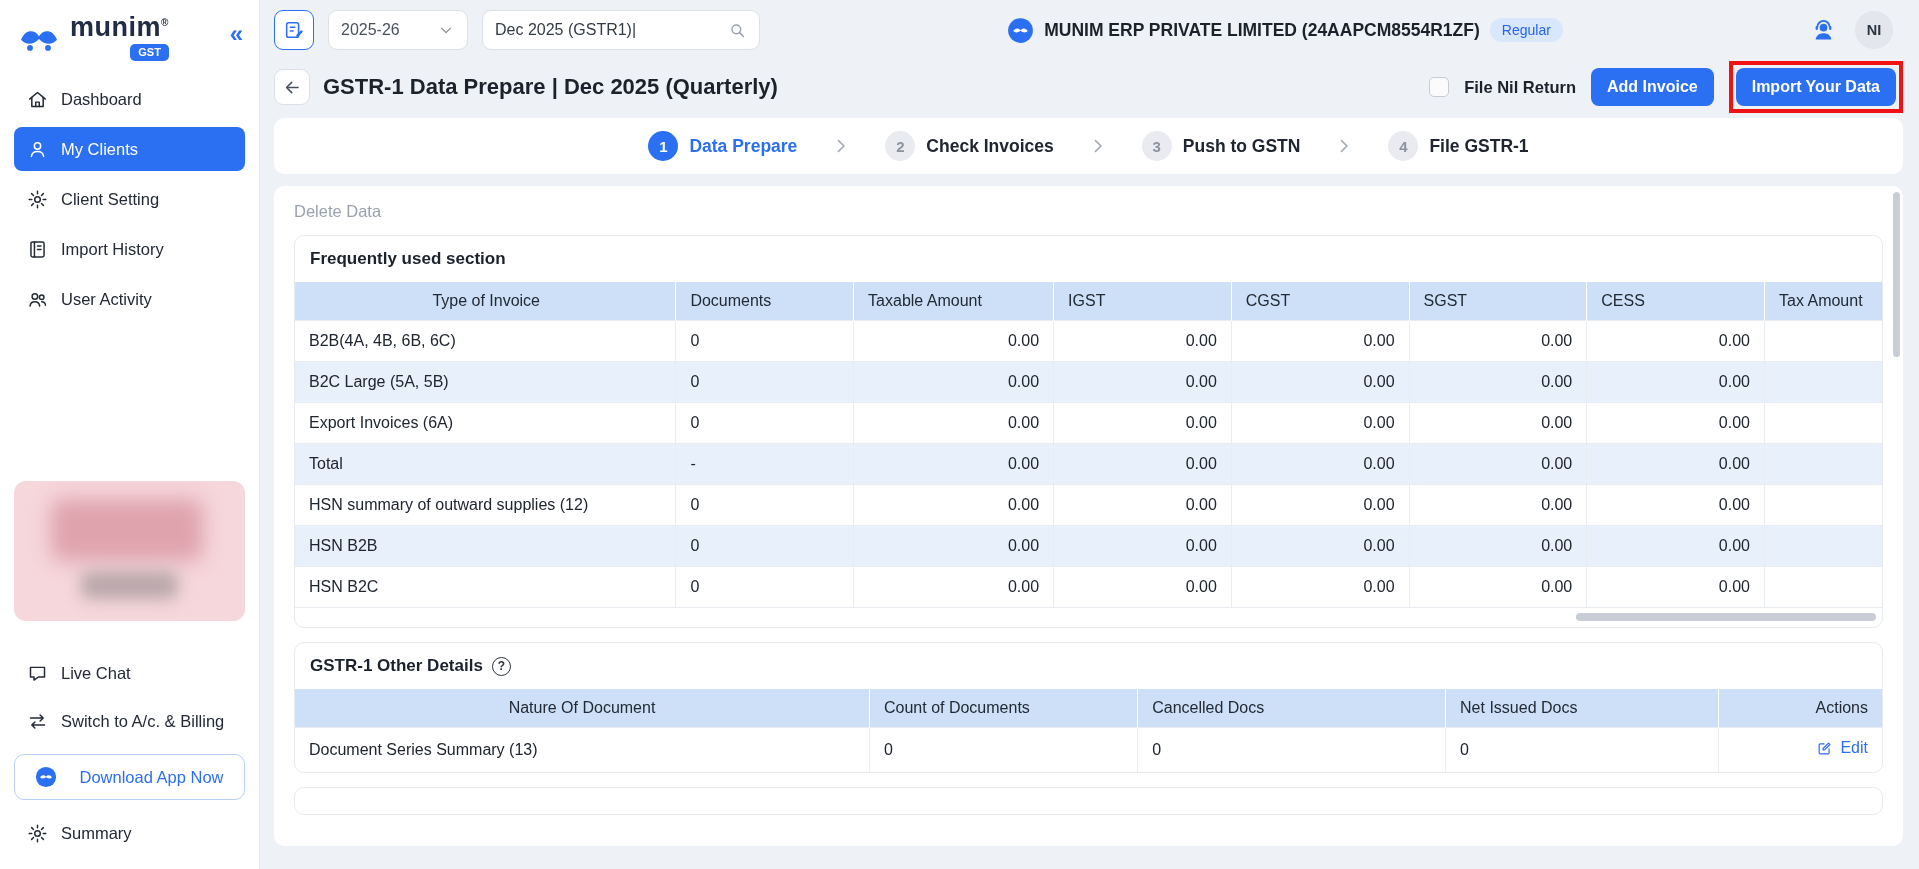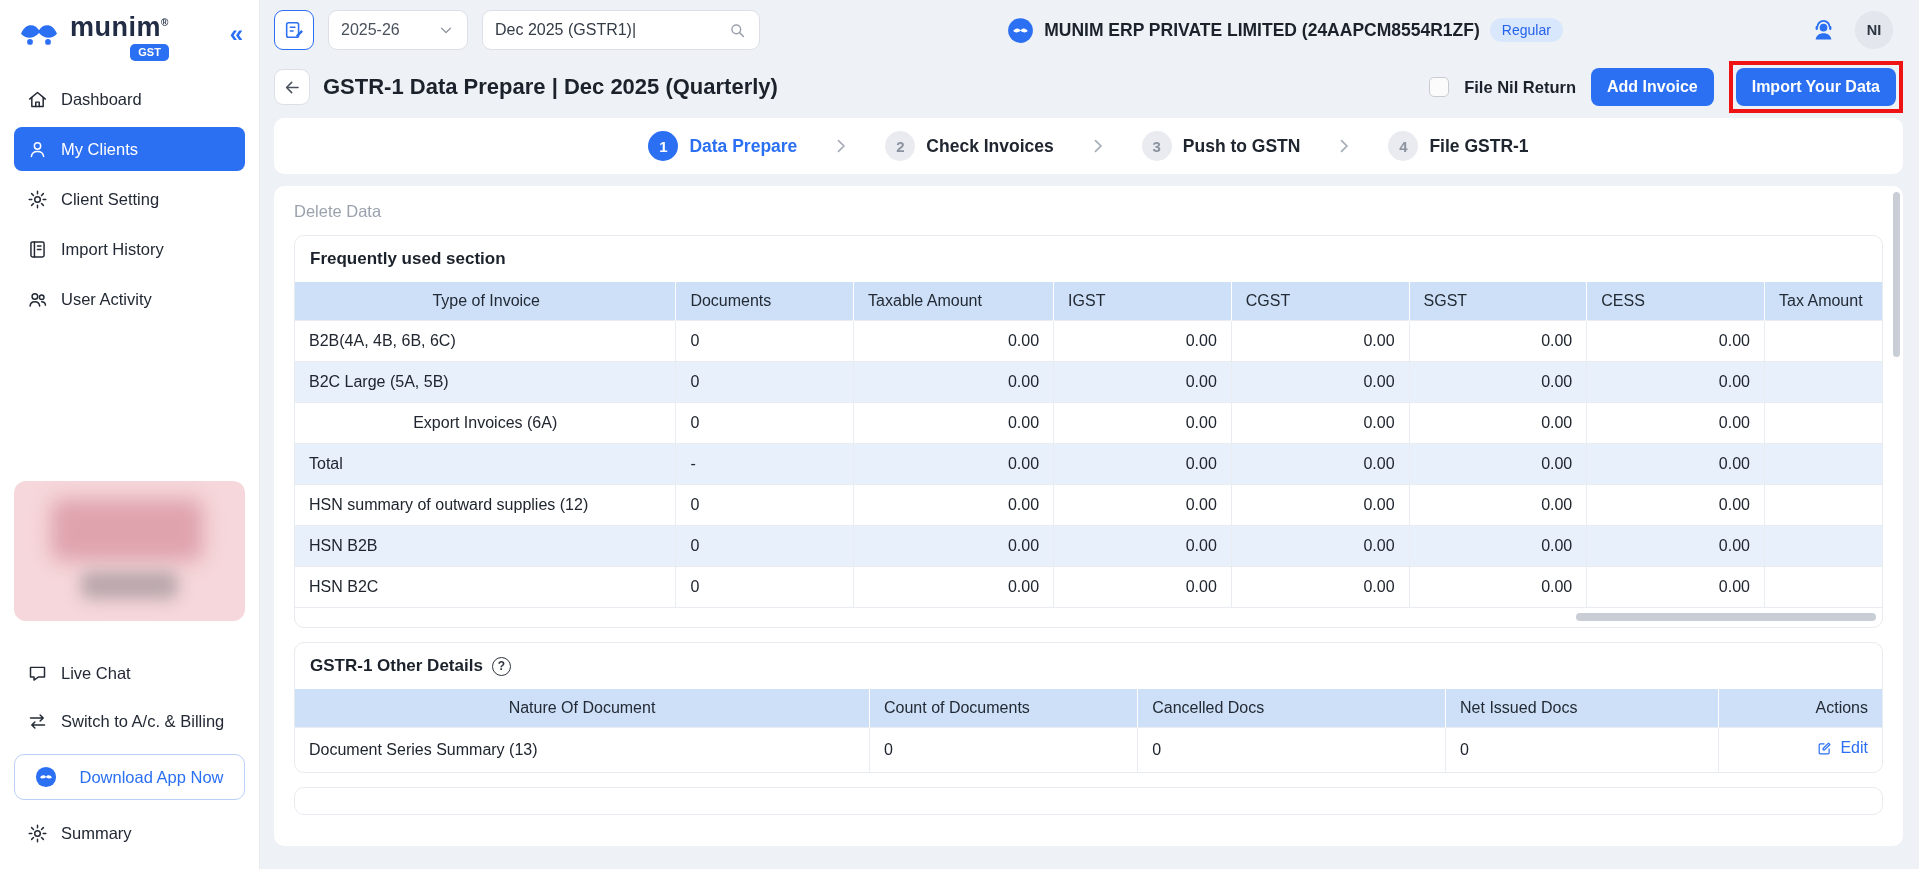--- a/index.html
+++ b/index.html
@@ -3,21 +3,21 @@
 <meta charset="utf-8">
 <style>
   * { box-sizing: border-box; margin: 0; padding: 0; }
   html,body { width:1919px; height:869px; overflow:hidden; }
   body { background:#eef1f5; font-family:"Liberation Sans",sans-serif; color:#20262f; font-size:16px; }
   .app { display:flex; height:100%; }
 
   
   .sidebar { width:260px; min-width:260px; background:#fff; border-right:1px solid #e8eaee; display:flex; flex-direction:column; padding:12px 14px 14px; }
   .logo-row { display:flex; align-items:flex-start; justify-content:space-between; padding:2px 2px 16px; }
-  .logo { display:flex; gap:8px; cursor:pointer; }
+  .logo { display:flex; gap:8px; align-items:center; cursor:pointer; }
   .logo .mustache { width:46px; height:36px; }
   .logo-col { display:flex; flex-direction:column; align-items:flex-end; line-height:1; }
   .logo-name { font-size:27px; font-weight:bold; color:#222d45; letter-spacing:.5px; }
   .logo-name sup { font-size:10px; }
   .logo-badge { background:#2b6ff2; color:#fff; font-size:11px; font-weight:bold; padding:3px 8px; border-radius:5px; margin-top:3px; }
   .collapse-btn { color:#2b6ff2; font-size:24px; line-height:1; cursor:pointer; padding-top:8px; font-weight:bold; }
   .nav { display:flex; flex-direction:column; gap:6px; }
   .nav-item { display:flex; align-items:center; gap:13px; height:44px; padding:0 13px; border-radius:8px; font-size:16.5px; cursor:pointer; color:#232a35; }
   .nav-item svg { width:21px; height:21px; flex:none; }
   .nav-item.active { background:#2b6ff2; color:#fff; }
@@ -326,21 +326,21 @@
                   <td style="text-align: left;">B2C Large (5A, 5B)</td>
                   <td style="text-align: left;">0</td>
                   <td style="text-align: right;">0.00</td>
                   <td style="text-align: right;">0.00</td>
                   <td style="text-align: right;">0.00</td>
                   <td style="text-align: right;">0.00</td>
                   <td style="text-align: right;">0.00</td>
                   <td style="text-align: right;"></td>
                 </tr>
                 <tr>
-                  <td style="text-align: center;">Export Invoices (6A)</td>
+                  <td style="text-align: left;">Export Invoices (6A)</td>
                   <td style="text-align: left;">0</td>
                   <td style="text-align: right;">0.00</td>
                   <td style="text-align: right;">0.00</td>
                   <td style="text-align: right;">0.00</td>
                   <td style="text-align: right;">0.00</td>
                   <td style="text-align: right;">0.00</td>
                   <td style="text-align: right;"></td>
                 </tr>
                 <tr>
                   <td style="text-align: left;">Total</td>

